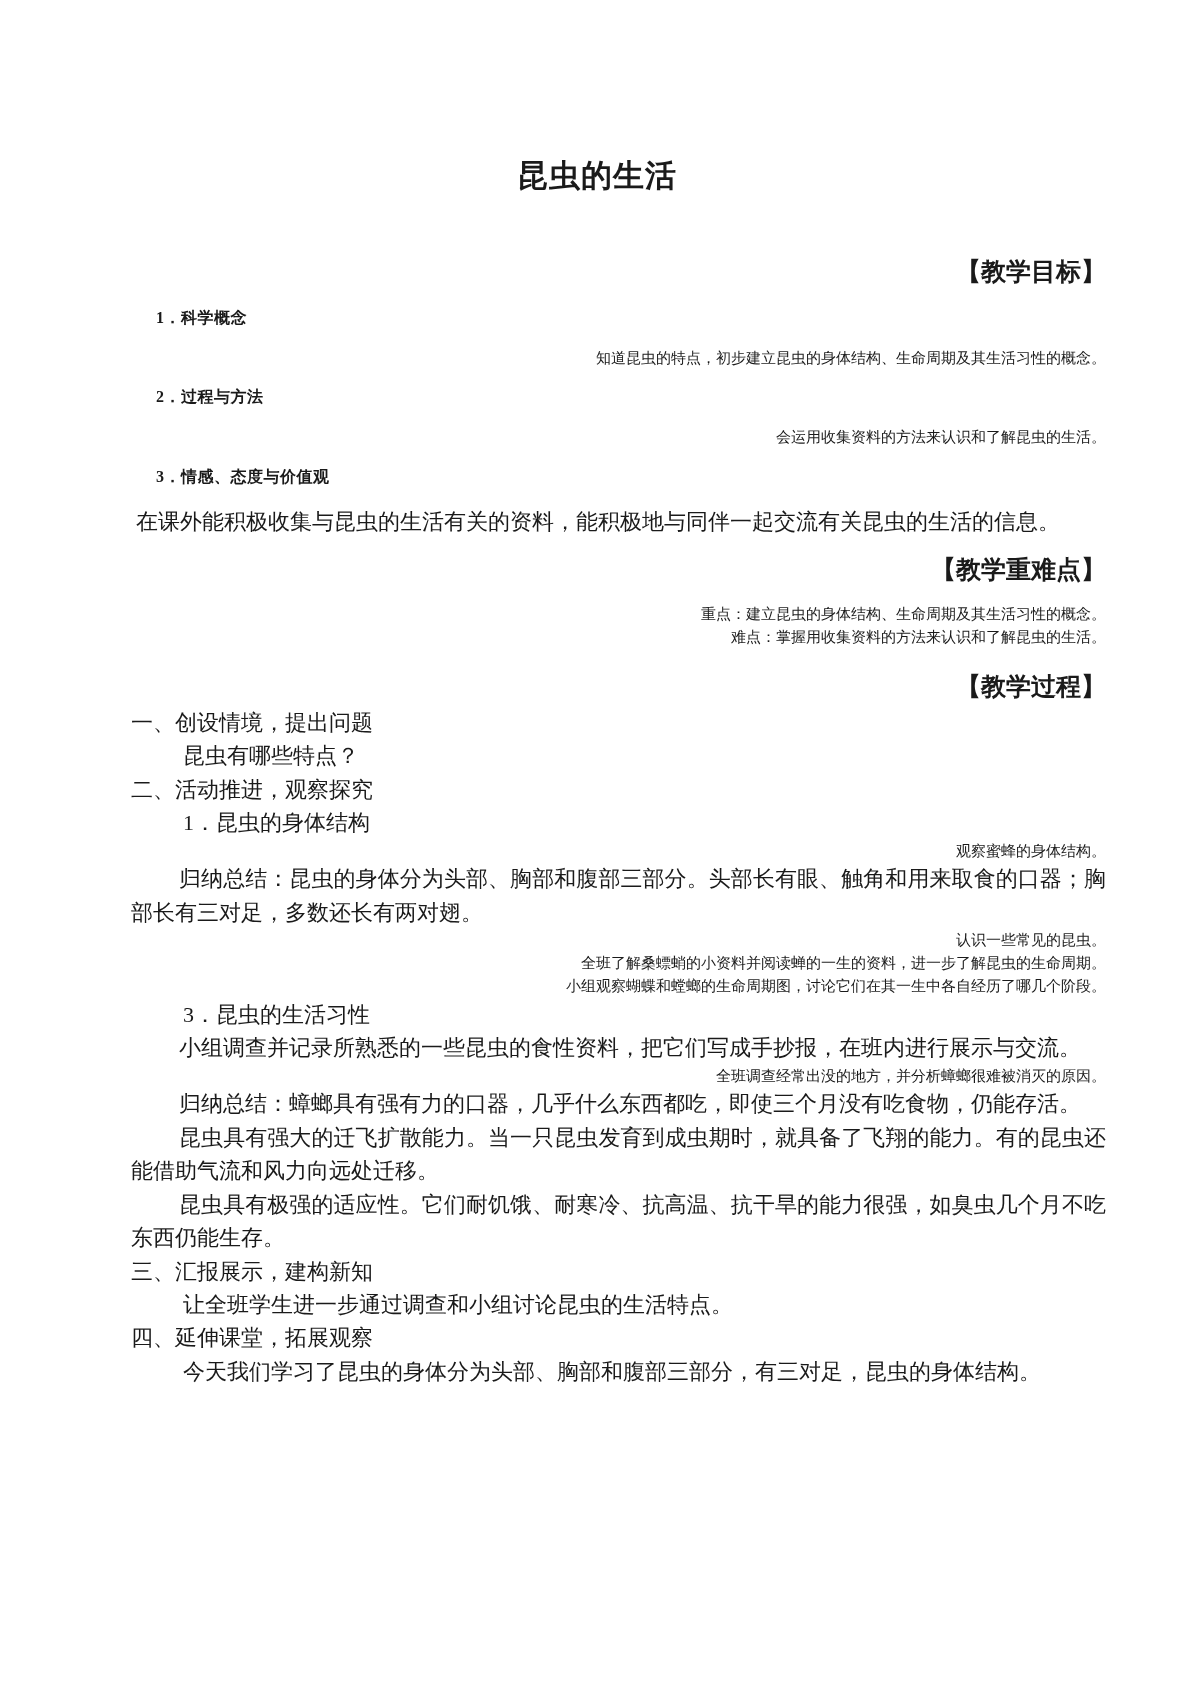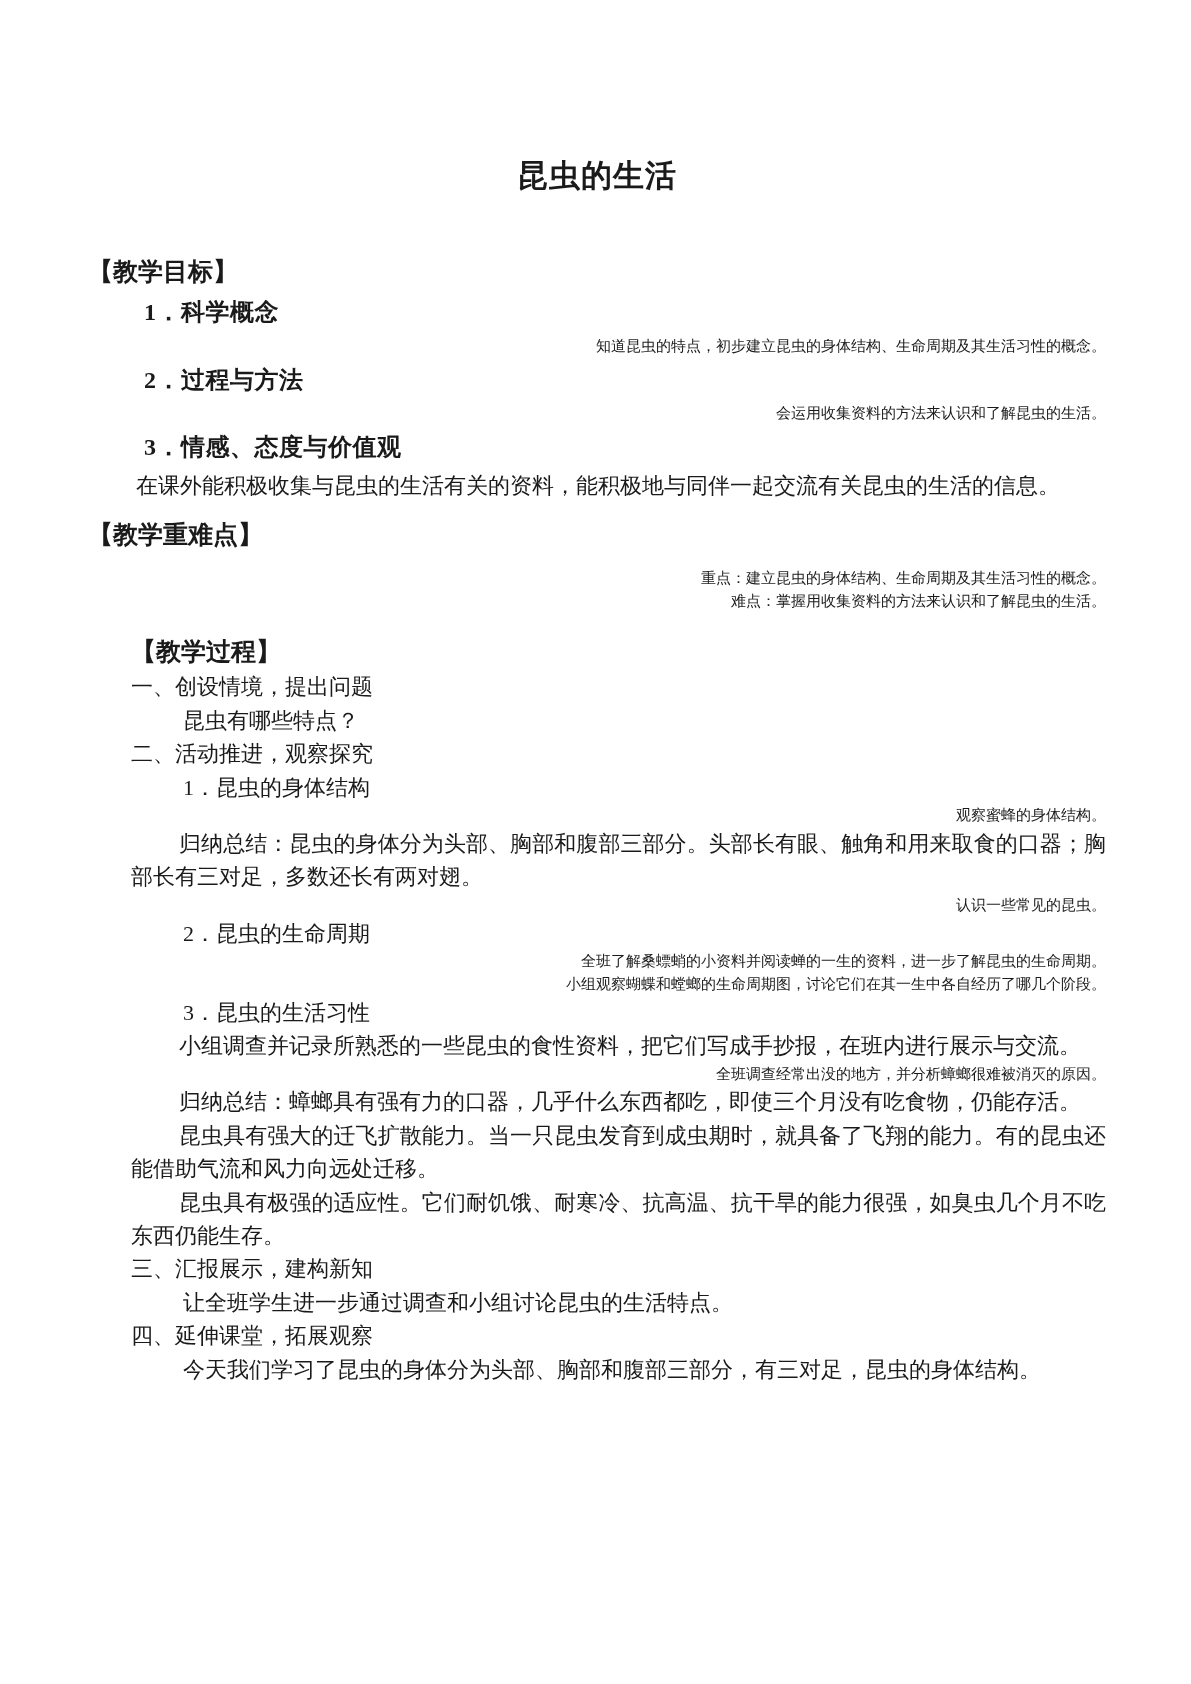--- a/index.html
+++ b/index.html
@@ -36,30 +36,31 @@
     padding-top: 155px;
     line-height: 1.35;
     font-family: "Liberation Serif", "DejaVu Serif", serif;
   }
   .section-head {
     font-size: 25px;
     font-weight: bold;
     margin: 0;
     line-height: 1.5;
     letter-spacing: 0px;
+    text-align: right;
   }
   .sec-gap-1 { margin-top: 56px; }
   .sec-gap-2 { margin-top: 13px; }
   .sec-gap-3 { margin-top: 20px; margin-left: 43px; }
 
   .sub-head {
-    font-size: 24px;
+    font-size: 16px;
     font-weight: bold;
     line-height: 1.52;
-    margin: 4px;
+    margin: 16px;
     padding-left: 52px;
     letter-spacing: 0.5px;
   }
   .body-line {
     font-size: 15px;
     line-height: 1.52;
     margin: 0;
     padding-left: 52px;
     letter-spacing: 0px;
     text-align: right;
@@ -130,21 +131,20 @@
       <p class="level1">一、创设情境，提出问题</p>
       <p class="indent1">昆虫有哪些特点？</p>
 
       <p class="level1">二、活动推进，观察探究</p>
 
       <p class="indent1">1．昆虫的身体结构</p>
       <p class="body-line">观察蜜蜂的身体结构。</p>
       <p class="body-flow">归纳总结：昆虫的身体分为头部、胸部和腹部三部分。头部长有眼、触角和用来取食的口器；胸部长有三对足，多数还长有两对翅。</p>
       <p class="body-line">认识一些常见的昆虫。</p>
 
-      <p class="indent1">2．昆虫的生命周期</p>
       <p class="body-line">全班了解桑螵蛸的小资料并阅读蝉的一生的资料，进一步了解昆虫的生命周期。</p>
       <p class="body-line">小组观察蝴蝶和螳螂的生命周期图，讨论它们在其一生中各自经历了哪几个阶段。</p>
 
       <p class="indent1">3．昆虫的生活习性</p>
       <p class="body-flow">小组调查并记录所熟悉的一些昆虫的食性资料，把它们写成手抄报，在班内进行展示与交流。</p>
       <p class="body-line">全班调查经常出没的地方，并分析蟑螂很难被消灭的原因。</p>
       <p class="body-flow">归纳总结：蟑螂具有强有力的口器，几乎什么东西都吃，即使三个月没有吃食物，仍能存活。</p>
       <p class="body-flow">昆虫具有强大的迁飞扩散能力。当一只昆虫发育到成虫期时，就具备了飞翔的能力。有的昆虫还能借助气流和风力向远处迁移。</p>
       <p class="body-flow">昆虫具有极强的适应性。它们耐饥饿、耐寒冷、抗高温、抗干旱的能力很强，如臭虫几个月不吃东西仍能生存。</p>
 

